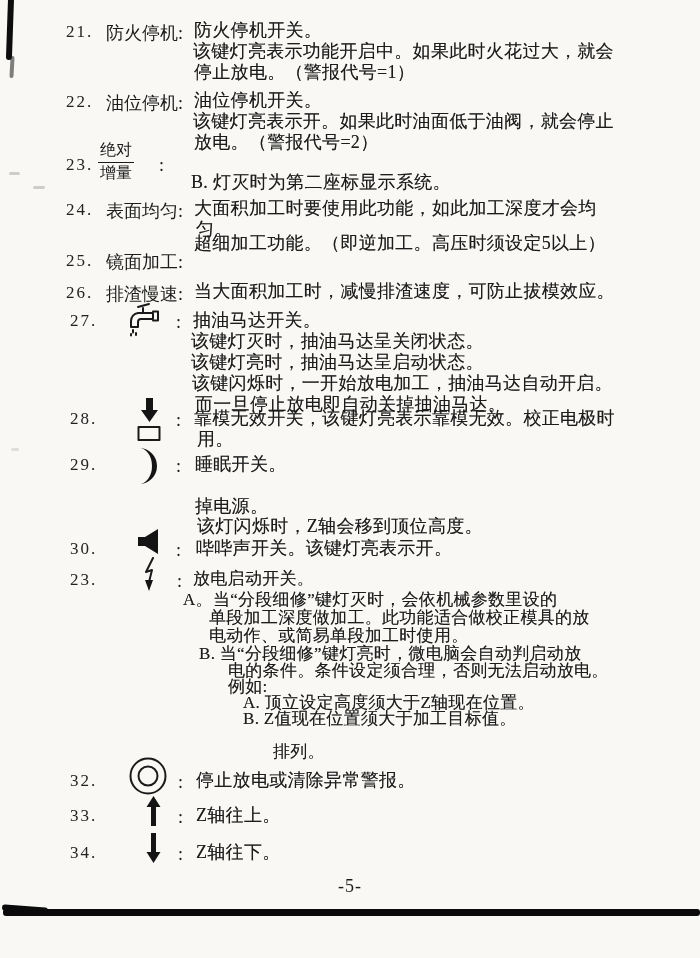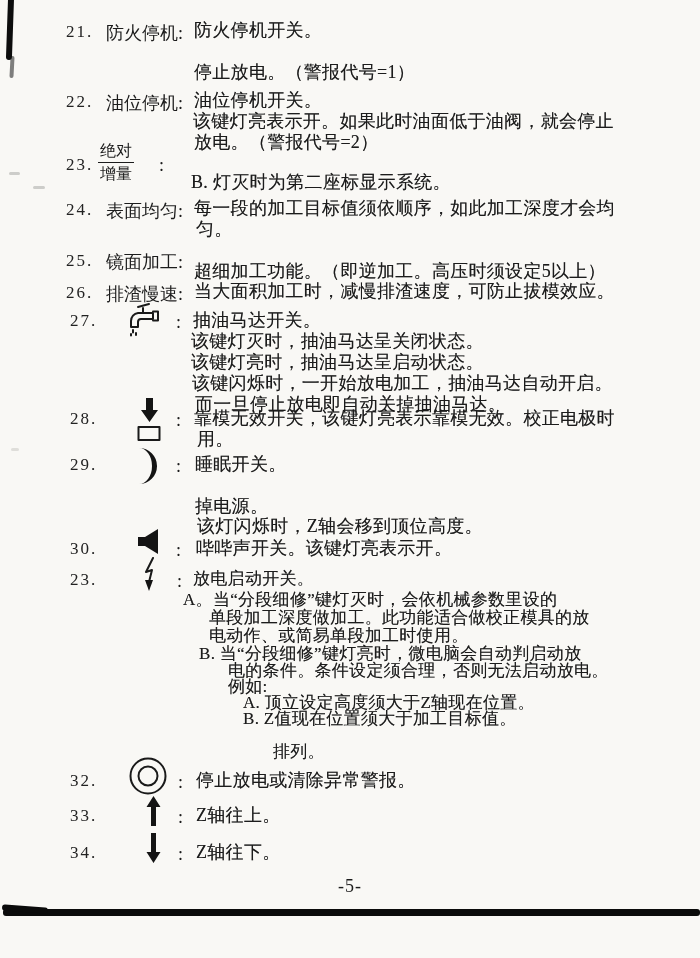--- a/index.html
+++ b/index.html
@@ -8,21 +8,21 @@
     background:#f9f8f5;color:#1c1c1c;
     font-family:"Liberation Serif","DejaVu Serif",serif;
   }
   #page{position:absolute;inset:0;}
   .num{position:absolute;font-size:17px;letter-spacing:2px;white-space:nowrap;color:#222;}
   .lbl{position:absolute;font-size:18px;white-space:nowrap;}
   .ln{position:absolute;font-size:18px;line-height:1;letter-spacing:.3px;white-space:nowrap;text-shadow:0 0 .4px rgba(20,20,20,.5);}
   .s31{font-size:17px;}
   .colon{position:absolute;font-size:18px;}
   .icon{position:absolute;line-height:0;}
-  .frac{position:absolute;left:93px;top:143px;width:46px;text-align:center;font-size:16px;line-height:1;}
+  .frac{position:absolute;left:93px;top:143px;width:46px;text-align:center;font-size:16px;line-height:1;font-family:Liberation Mono, monospace;}
   .frac .top{display:inline-block;padding:0 2px 3px;border-bottom:1.6px solid #1c1c1c;}
   .frac .bot{display:block;padding-top:3px;}
   .footer{position:absolute;left:0;top:876px;width:700px;text-align:center;font-size:18px;letter-spacing:1px;}
   .scan-bar{position:absolute;left:3px;top:909px;width:697px;height:7px;background:#0b0b0b;border-radius:3px;}
   .scan-bar::before{content:"";position:absolute;left:-1px;top:-3px;width:46px;height:6px;background:#0b0b0b;border-radius:3px;transform:rotate(4deg);}
   .streak{position:absolute;left:7px;top:-4px;width:6px;height:64px;background:#0d0d0d;border-radius:3px;transform:rotate(2deg);}
   .streak2{position:absolute;left:10px;top:56px;width:4px;height:22px;background:rgba(25,25,25,.55);border-radius:2px;transform:rotate(3deg);}
   .smudge{position:absolute;background:rgba(95,95,88,.28);border-radius:2px;}
   svg .st{stroke:#1a1a1a;fill:none;stroke-width:2;stroke-linecap:round;stroke-linejoin:round;}
   svg .fl{fill:#141414;stroke:none;}
@@ -34,44 +34,45 @@
 
   <div class="streak"></div>
   <div class="streak2"></div>
   <div class="smudge" style="left:9px;top:172px;width:11px;height:3px;"></div>
   <div class="smudge" style="left:33px;top:186px;width:12px;height:3px;"></div>
   <div class="smudge" style="left:11px;top:448px;width:8px;height:3px;opacity:.6;"></div>
 
   <span class="num" style="left:66px;top:22px">21.</span>
   <span class="lbl" style="left:106px;top:21px">防火停机:</span>
   <span class="ln" style="left:194px;top:21px">防火停机开关。</span>
+  <span class="ln" style="left:193px;top:42px">该键灯亮表示功能开启中。如果此时火花过大，就会</span>
   <span class="ln" style="left:194px;top:63px">停止放电。（警报代号=1）</span>
 
   <span class="num" style="left:66px;top:92px">22.</span>
   <span class="lbl" style="left:106px;top:91px">油位停机:</span>
   <span class="ln" style="left:194px;top:91px">油位停机开关。</span>
   <span class="ln" style="left:193px;top:112px">该键灯亮表示开。如果此时油面低于油阀，就会停止</span>
   <span class="ln" style="left:194px;top:133px">放电。（警报代号=2）</span>
 
   <span class="num" style="left:66px;top:155px">23.</span>
   <div class="frac">
     <span class="top">绝对</span>
     <span class="bot">增量</span>
   </div>
   <span class="colon" style="left:159px;top:155px">:</span>
   <span class="ln" style="left:191px;top:173px">B. 灯灭时为第二座标显示系统。</span>
 
   <span class="num" style="left:66px;top:200px">24.</span>
   <span class="lbl" style="left:106px;top:199px">表面均匀:</span>
-  <span class="ln" style="left:194px;top:199px">每一段的加工目标值须依顺序，如此加工深度才会均</span>
+  <span class="ln" style="left:194px;top:199px">大面积加工时要使用此功能，如此加工深度才会均</span>
   <span class="ln" style="left:196px;top:220px">匀。</span>
 
   <span class="num" style="left:66px;top:251px">25.</span>
   <span class="lbl" style="left:106px;top:250px">镜面加工:</span>
-  <span class="ln" style="left:194px;top:262px">超细加工功能。（即逆加工。高压时须设定5以上）</span>
+  <span class="ln" style="left:194px;top:234px">超细加工功能。（即逆加工。高压时须设定5以上）</span>
 
   <span class="num" style="left:66px;top:283px">26.</span>
   <span class="lbl" style="left:106px;top:282px">排渣慢速:</span>
   <span class="ln" style="left:194px;top:282px">当大面积加工时，减慢排渣速度，可防止拔模效应。</span>
 
   <span class="num" style="left:70px;top:311px">27.</span>
   <span class="icon" style="left:126px;top:300px">
     <svg width="38" height="38" viewBox="0 0 38 38">
       <path class="st" d="M17 13 V8"></path>
       <path class="st" d="M12 7 L23 4"></path>

